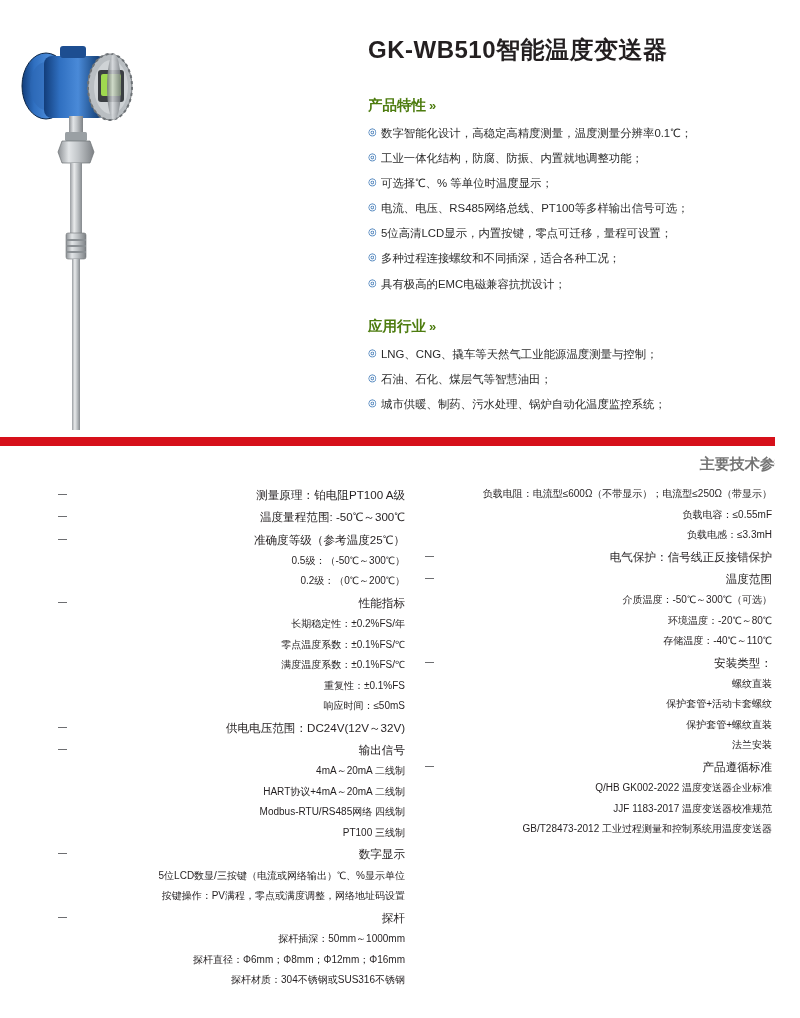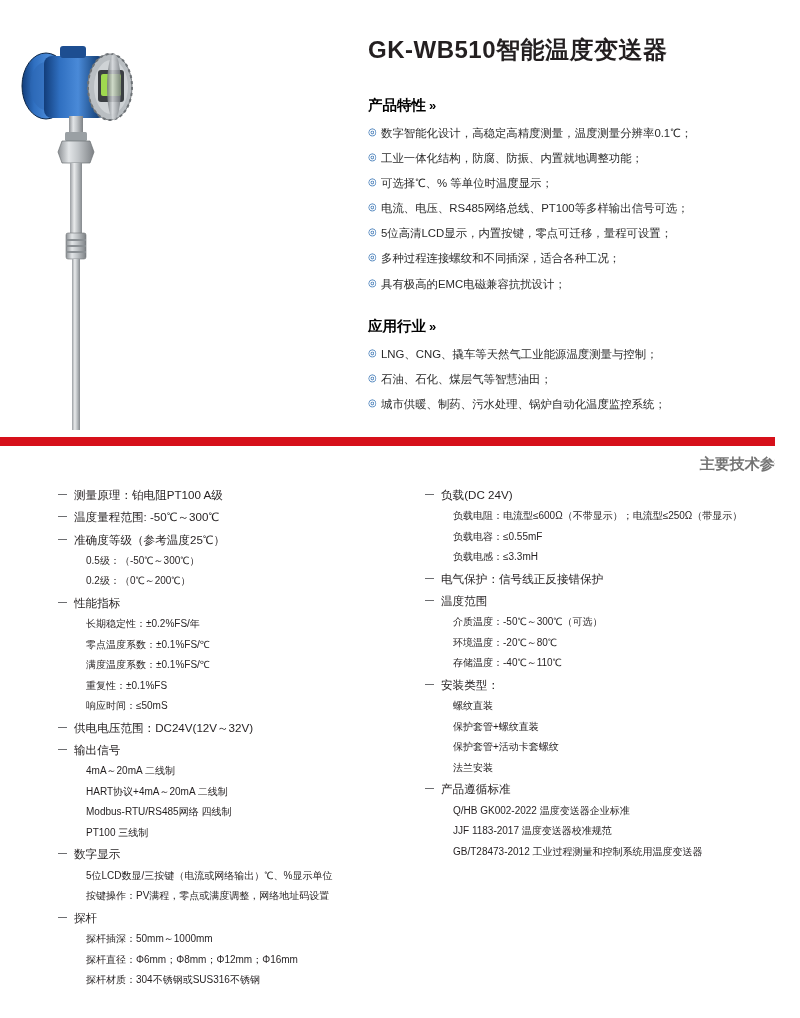--- a/index.html
+++ b/index.html
@@ -51,21 +51,21 @@
   .main-title {
     font-size: 24px;
     font-weight: bold;
     letter-spacing: .5px;
     color: #231f20;
     margin: 0 0 30px 0;
   }
   .sec-head {
     font-size: 14.5px;
     font-weight: bold;
-    color: #000000;
+    color: #4d7c0f;
     margin: 0 0 11px 0;
   }
   .sec-head .chev {
     font-weight: bold;
     font-size: 13px;
     padding-left: 3px;
   }
   .bullets {
     list-style: none;
     margin: 0 0 26px 0;
@@ -117,21 +117,21 @@
     position: relative;
     display: flex;
     padding: 0 28px 0 58px;
   }
   .col {
     width: 380px;
     position: relative;
   }
   .col.right { margin-left: 20px; }
 
-  .grp { margin-bottom: 0; }
+  .grp { margin-bottom: 0; text-align: right; }
   .grp-head {
     font-size: 11.6px;
     color: #231f20;
     line-height: 1.15;
     padding: 0 0 0 16px;
     margin-bottom: 9px;
     position: relative;
   }
   .grp-head .dash {
     position: absolute;
@@ -301,21 +301,20 @@
           <div class="sub">探杆插深：50mm～1000mm</div>
           <div class="sub">探杆直径：Φ6mm；Φ8mm；Φ12mm；Φ16mm</div>
           <div class="sub">探杆材质：304不锈钢或SUS316不锈钢</div>
         </div>
 
       </div>
 
       <div class="col right">
 
         <div class="grp">
-          <div class="grp-head"><span class="dash"></span><span>负载(DC 24V)</span></div>
           <div class="sub">负载电阻：电流型≤600Ω（不带显示）；电流型≤250Ω（带显示）</div>
           <div class="sub">负载电容：≤0.55mF</div>
           <div class="sub">负载电感：≤3.3mH</div>
         </div>
 
         <div class="grp">
           <div class="grp-head"><span class="dash"></span><span>电气保护：信号线正反接错保护</span></div>
         </div>
 
         <div class="grp">
@@ -323,22 +322,22 @@
           <div class="sub">介质温度：-50℃～300℃（可选）</div>
           <div class="sub">环境温度：-20℃～80℃</div>
           <div class="sub">存储温度：-40℃～110℃</div>
         </div>
 
 
 
         <div class="grp">
           <div class="grp-head"><span class="dash"></span><span>安装类型：</span></div>
           <div class="sub">螺纹直装</div>
+          <div class="sub">保护套管+活动卡套螺纹</div>
           <div class="sub">保护套管+螺纹直装</div>
-          <div class="sub">保护套管+活动卡套螺纹</div>
           <div class="sub">法兰安装</div>
         </div>
 
         <div class="grp">
           <div class="grp-head"><span class="dash"></span><span>产品遵循标准</span></div>
           <div class="sub">Q/HB GK002-2022  温度变送器企业标准</div>
           <div class="sub">JJF 1183-2017      温度变送器校准规范</div>
           <div class="sub">GB/T28473-2012   工业过程测量和控制系统用温度变送器</div>
 
         </div>

